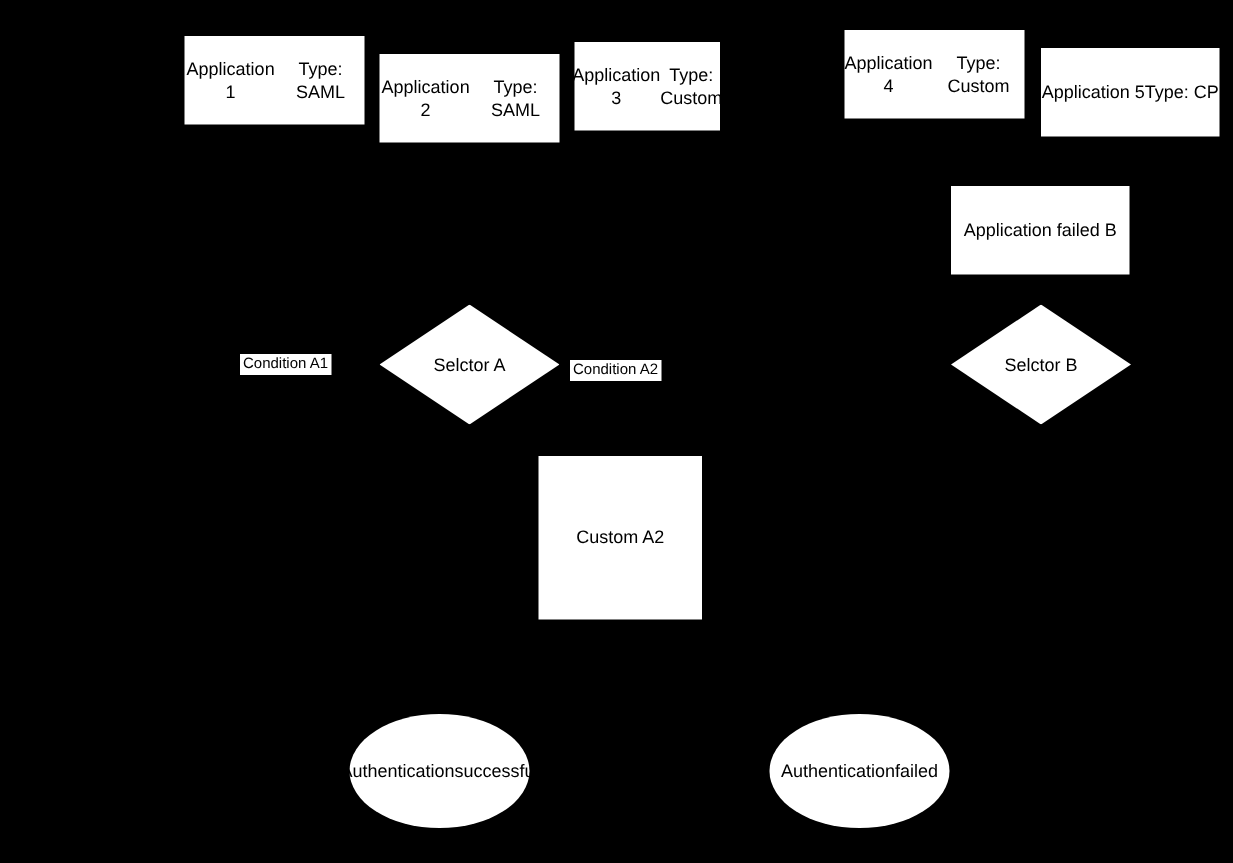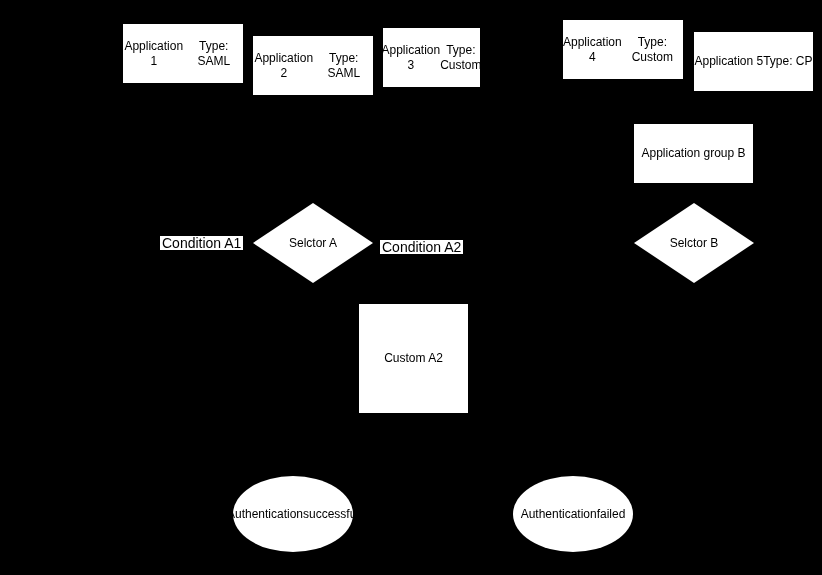--- a/index.html
+++ b/index.html
@@ -31,21 +31,21 @@
   .diamond {
     clip-path: polygon(50% 0%, 100% 50%, 50% 100%, 0% 50%);
   }
   .ellipse {
     border-radius: 50%;
   }
   .edge-label {
     position: absolute;
     background: #ffffff;
     color: #000000;
-    font-size: 14px;
+    font-size: 10px;
     line-height: 14px;
     padding: 0 2px;
     white-space: nowrap;
   }
 </style>
 </head>
 <body>
 
 <div id="canvas">
 
@@ -69,21 +69,21 @@
     <span>Type: Custom</span>
   </div>
 
   <div class="node" style="left:694px; top:32px; width:119px; height:59px">
     <span>Application 5</span>
     <span>Type: CP</span>
   </div>
 
 
   <div class="node" style="left:634px; top:124px; width:119px; height:59px">
-    <span>Application group B</span>
+    <span>Application failed B</span>
   </div>
 
   <div class="node diamond" style="left:253px; top:203px; width:120px; height:80px">
     <span>Selctor A</span>
   </div>
 
   <div class="node diamond" style="left:634px; top:203px; width:120px; height:80px">
     <span>Selctor B</span>
   </div>
 

